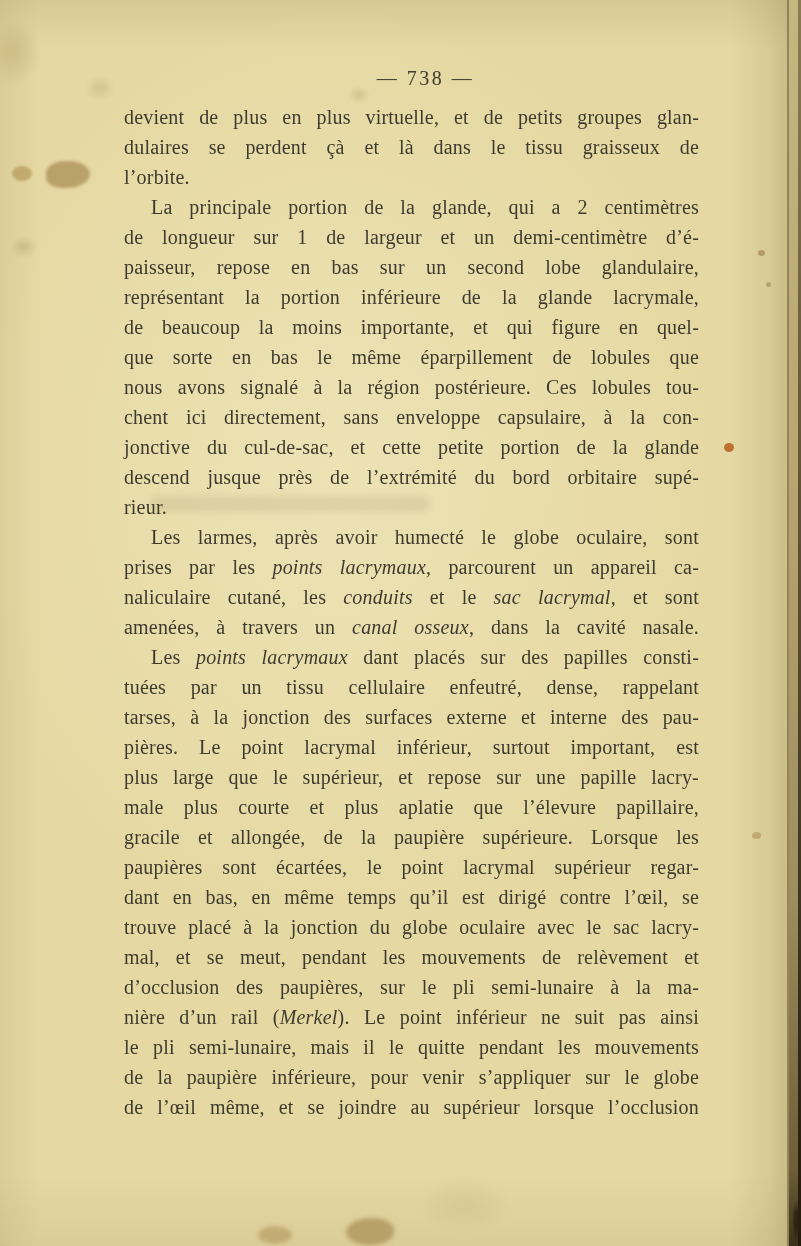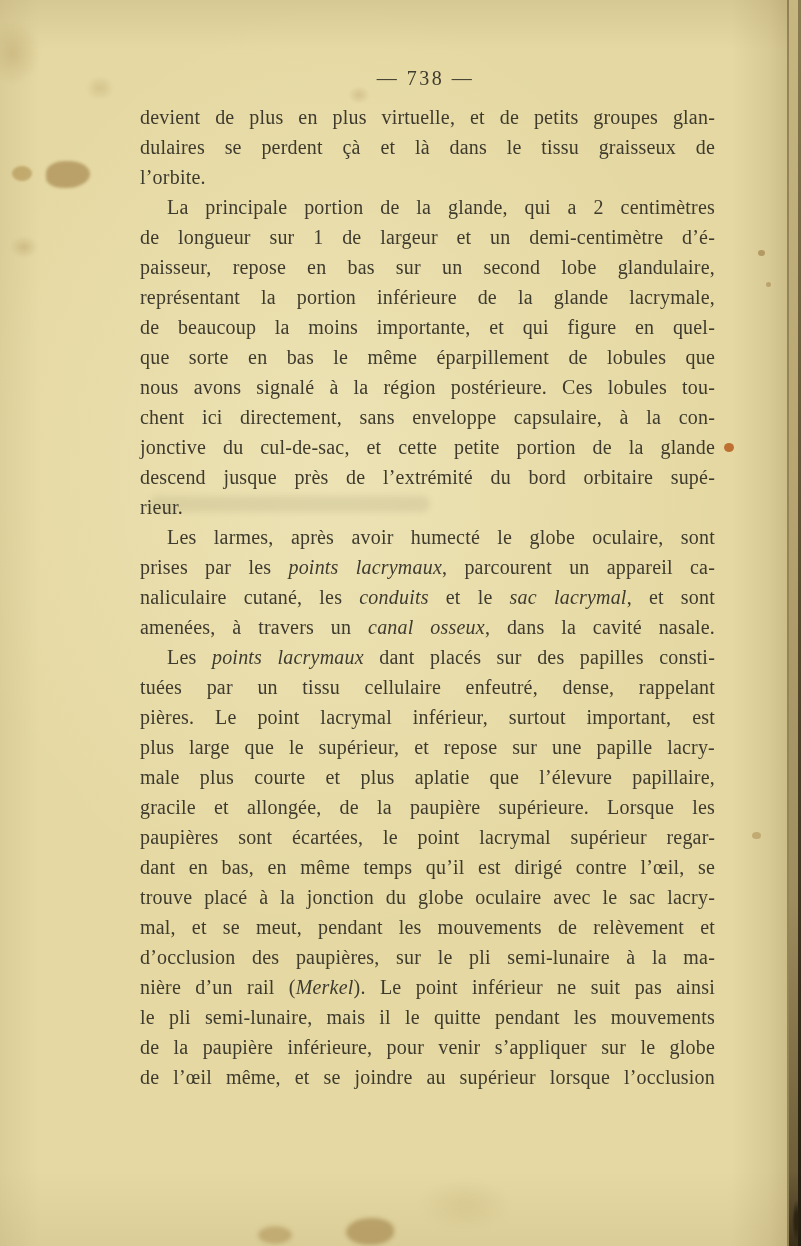--- a/index.html
+++ b/index.html
@@ -26,21 +26,21 @@
       linear-gradient(to bottom, rgba(130,110,60,0.14), rgba(130,110,60,0) 4%),
       linear-gradient(to top, rgba(130,110,60,0.10), rgba(130,110,60,0) 6%),
       linear-gradient(to right, rgba(130,110,60,0.10), rgba(130,110,60,0) 5%);
   }
   .pagenum{
     position:absolute;top:63px;left:138px;width:575px;height:30px;
     line-height:30px;text-align:center;
     font-size:20px;letter-spacing:2.5px;
   }
   .text-column{
-    position:absolute;top:102px;left:140px;width:575px;
+    position:absolute;top:102px;left:124px;width:575px;
     font-size:20px;letter-spacing:0.2px;
   }
   .line{
     height:30px;line-height:30px;
     text-align:justify;text-align-last:justify;
   }
   .line.no-just{text-align:center;text-align-last:left;}
   .line.indent{padding-left:27px;}
   .it{font-style:italic;margin-top:28px;}
 
@@ -120,20 +120,21 @@
       <div class="line"><span>chent ici directement, sans enveloppe capsulaire, à la con-</span></div>
       <div class="line"><span>jonctive du cul-de-sac, et cette petite portion de la glande</span></div>
       <div class="line"><span>descend jusque près de l’extrémité du bord orbitaire supé-</span></div>
       <div class="line no-just"><span>rieur.</span></div>
       <div class="line indent"><span>Les larmes, après avoir humecté le globe oculaire, sont</span></div>
       <div class="line"><span>prises par les </span><span class="it">points lacrymaux</span><span>, parcourent un appareil ca-</span></div>
       <div class="line"><span>naliculaire cutané, les </span><span class="it">conduits</span><span> et le </span><span class="it">sac lacrymal</span><span>, et sont</span></div>
       <div class="line"><span>amenées, à travers un </span><span class="it">canal osseux</span><span>, dans la cavité nasale.</span></div>
       <div class="line indent"><span>Les </span><span class="it">points lacrymaux</span><span> dant placés sur des papilles consti-</span></div>
       <div class="line"><span>tuées par un tissu cellulaire enfeutré, dense, rappelant</span></div>
+      <div class="line"><span>tarses, à la jonction des surfaces externe et interne des pau-</span></div>
       <div class="line"><span>pières. Le point lacrymal inférieur, surtout important, est</span></div>
       <div class="line"><span>plus large que le supérieur, et repose sur une papille lacry-</span></div>
       <div class="line"><span>male plus courte et plus aplatie que l’élevure papillaire,</span></div>
       <div class="line"><span>gracile et allongée, de la paupière supérieure. Lorsque les</span></div>
       <div class="line"><span>paupières sont écartées, le point lacrymal supérieur regar-</span></div>
       <div class="line"><span>dant en bas, en même temps qu’il est dirigé contre l’œil, se</span></div>
       <div class="line"><span>trouve placé à la jonction du globe oculaire avec le sac lacry-</span></div>
       <div class="line"><span>mal, et se meut, pendant les mouvements de relèvement et</span></div>
       <div class="line"><span>d’occlusion des paupières, sur le pli semi-lunaire à la ma-</span></div>
       <div class="line"><span>nière d’un rail (</span><span class="it">Merkel</span><span>). Le point inférieur ne suit pas ainsi</span></div>

